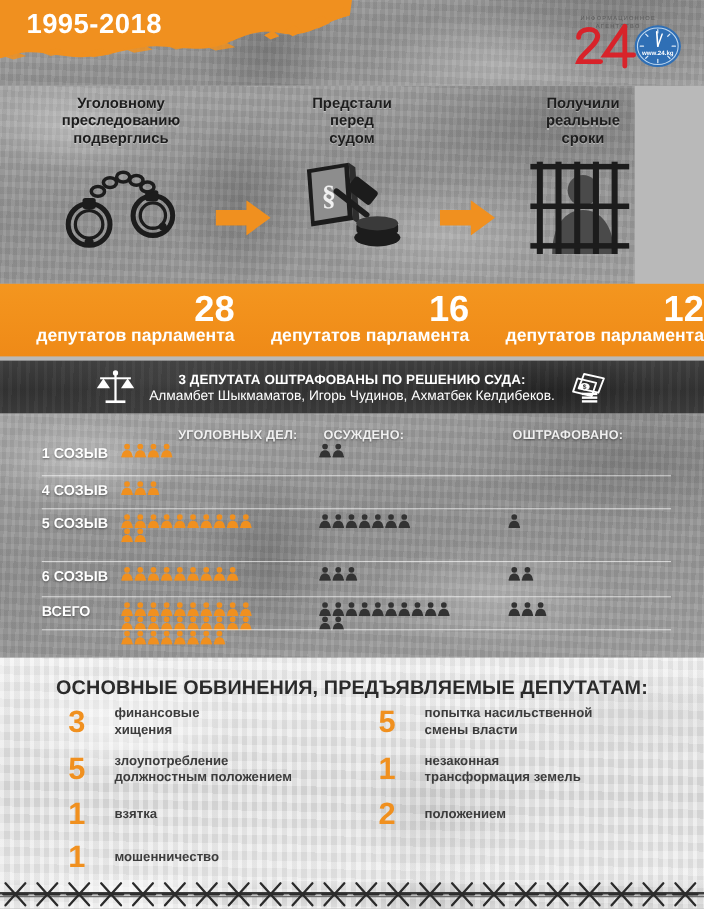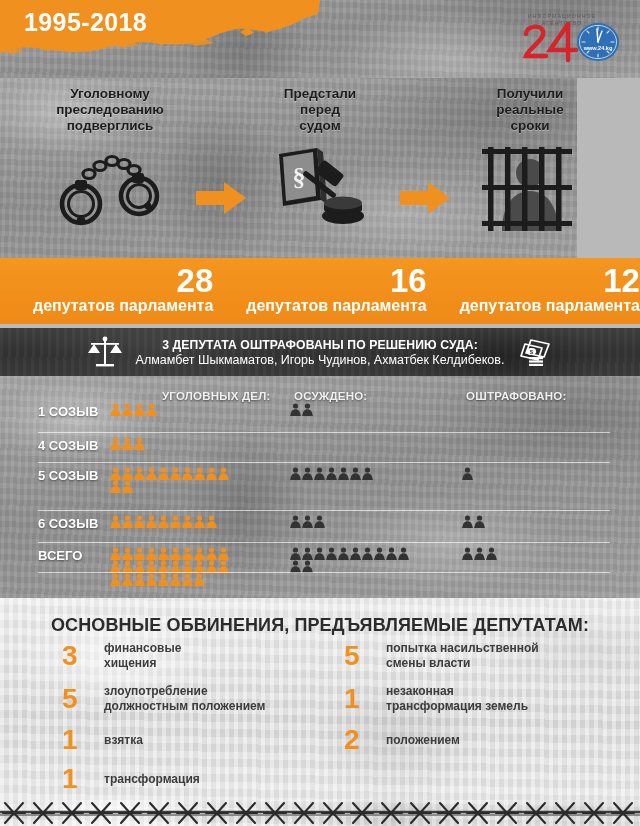--- a/index.html
+++ b/index.html
@@ -847,21 +847,21 @@
         <div class="ch-item">
           <div class="ch-num">5</div>
           <div class="ch-lbl">злоупотребление<br>должностным положением</div>
         </div>
         <div class="ch-item">
           <div class="ch-num">1</div>
           <div class="ch-lbl">взятка</div>
         </div>
         <div class="ch-item">
           <div class="ch-num">1</div>
-          <div class="ch-lbl">трансформация</div>
+          <div class="ch-lbl">мошенничество</div>
         </div>
       </div>
     <div class="ch-col" style="left:344px; width:280px;" id="ch-right">
         <div class="ch-item">
           <div class="ch-num">5</div>
           <div class="ch-lbl">попытка насильственной<br>смены власти</div>
         </div>
         <div class="ch-item">
           <div class="ch-num">1</div>
           <div class="ch-lbl">незаконная<br>трансформация земель</div>

